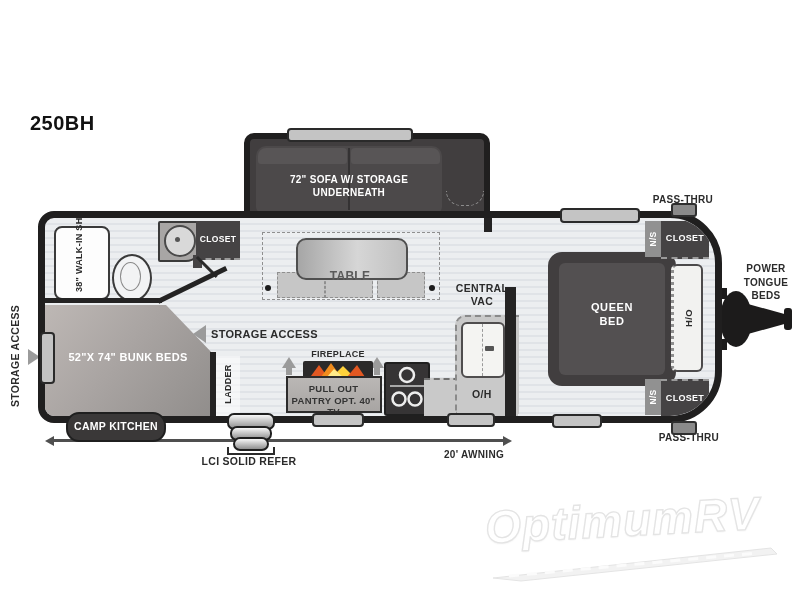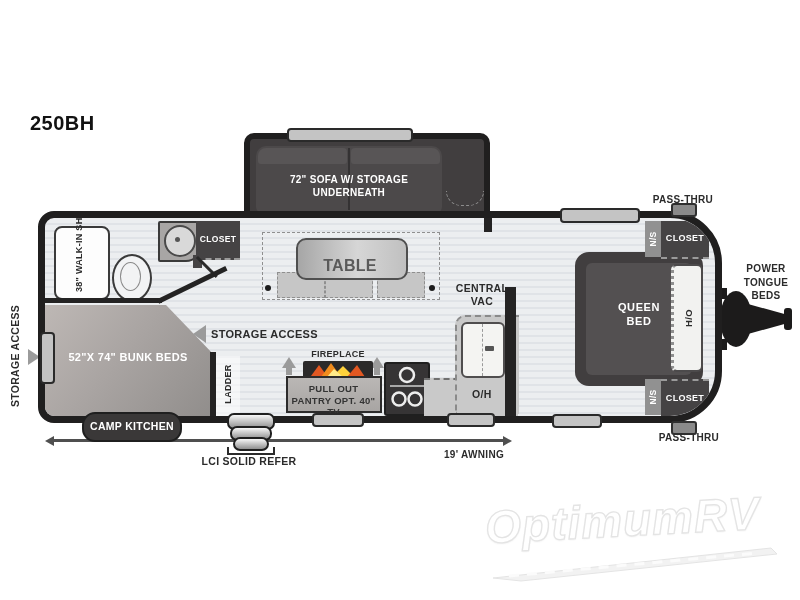--- a/index.html
+++ b/index.html
@@ -75,21 +75,21 @@
     <div class="lbl" style="left:166px;top:110px;font-size:11px;white-space:nowrap;">STORAGE ACCESS</div>
 
     <div class="dash-box" style="left:217px;top:14px;width:176px;height:66px;background:transparent;z-index:1;"></div>
     <div class="dash-box" style="left:232px;top:54px;width:46px;height:24px;"></div>
     <div class="dash-box" style="left:280px;top:54px;width:46px;height:24px;"></div>
     <div class="dash-box" style="left:332px;top:54px;width:46px;height:24px;"></div>
     <div class="dot" style="left:220px;top:67px;"></div>
     <div class="dot" style="left:384px;top:67px;"></div>
     <div class="abs" style="left:251px;top:20px;width:108px;height:38px;border:2px solid #4f4f4f;border-radius:10px;
                 background:linear-gradient(90deg,#a6a6a6,#d6d6d6 55%,#c0c0c0);z-index:2;">
-      <div class="lbl ctr" style="left:0;top:17px;width:104px;font-size:16px;color:#5a5a5a;">TABLE</div>
+      <div class="lbl ctr" style="left:0;top:29px;width:104px;font-size:12px;color:#5a5a5a;">TABLE</div>
     </div>
 
     <div class="lbl ctr" style="left:257px;top:131px;width:72px;font-size:9px;">FIREPLACE</div>
     <div class="arrow-up" style="left:237px;top:139px;"></div>
     <div class="arrow-stem" style="left:241px;top:150px;"></div>
     <div class="arrow-up" style="left:325px;top:139px;"></div>
     <div class="arrow-stem" style="left:329px;top:150px;"></div>
     <div class="abs" style="left:258px;top:143px;width:70px;height:17px;background:#2b2a2a;border-radius:2px;overflow:hidden;">
       <svg width="70" height="17">
         <polygon points="8,15 16,4 24,15" fill="#e25822"></polygon>
@@ -115,21 +115,21 @@
     <div class="abs" style="left:410px;top:97px;width:64px;height:99px;background:#c9c9c9;border-radius:10px 0 0 0;border-left:2px dashed #8a8a8a;border-top:2px dashed #8a8a8a;box-sizing:border-box;"></div>
     <div class="abs" style="left:416px;top:104px;width:40px;height:52px;background:#f4f4f2;border:2px solid #4f4d4e;border-radius:6px;">
       <div class="abs" style="left:19px;top:0;width:0;height:52px;border-left:1.5px dashed #9a9a9a;"></div>
       <div class="abs" style="left:22px;top:22px;width:9px;height:5px;background:#555;border-radius:1px;"></div>
     </div>
     <div class="lbl ctr" style="left:405px;top:64px;width:64px;font-size:10.5px;line-height:12.5px;">CENTRAL VAC</div>
     <div class="lbl" style="left:427px;top:170px;font-size:10.5px;">O/H</div>
 
     <div class="abs" style="left:460px;top:69px;width:11px;height:129px;background:#242323;"></div>
     <div class="abs" style="left:439px;top:0;width:8px;height:14px;background:#242323;"></div>
-    <div class="abs" style="left:503px;top:34px;width:128px;height:134px;background:#413e3f;border-radius:14px;margin-left:27px;">
+    <div class="abs" style="left:503px;top:34px;width:128px;height:134px;background:#413e3f;border-radius:14px;">
       <div class="abs" style="left:11px;top:11px;width:106px;height:112px;background:#535051;border-radius:6px;"></div>
       <div class="wlbl ctr" style="left:35px;top:48px;width:58px;font-size:11px;line-height:14px;letter-spacing:.6px;">QUEEN BED</div>
     </div>
     <div class="abs" style="left:626px;top:46px;width:32px;height:108px;box-sizing:border-box;background:#f2f2f0;
                 border:2px solid #4c4a4b;border-left:3px dotted #8f8f8f;border-radius:6px;">
       <div class="lbl rot" style="left:14px;top:52px;font-size:9.5px;">H/O</div>
     </div>
     <div class="abs" style="left:600px;top:3px;width:16px;height:36px;background:#919191;">
       <div class="wlbl rot" style="left:8px;top:18px;font-size:8.5px;">N/S</div>
     </div>
@@ -152,21 +152,21 @@
   <div class="win" style="left:40px;top:332px;width:11px;height:48px;"></div>
 
   <div class="tab" style="left:671px;top:203px;width:22px;height:10px;"></div>
   <div class="lbl ctr" style="left:650px;top:194px;width:66px;font-size:10px;white-space:nowrap;">PASS-THRU</div>
   <div class="tab" style="left:671px;top:421px;width:22px;height:10px;"></div>
   <div class="lbl ctr" style="left:654px;top:432px;width:70px;font-size:10px;white-space:nowrap;">PASS-THRU</div>
 
   <div class="lbl rot" style="left:15px;top:356px;font-size:10.5px;">STORAGE ACCESS</div>
   <div class="abs" style="left:28px;top:349px;width:0;height:0;border-top:8px solid transparent;border-bottom:8px solid transparent;border-left:12px solid #9b9b9b;"></div>
 
-  <div class="abs" style="left:66px;top:412px;width:96px;height:26px;background:#3a3838;border:2px solid #1f1f1f;border-radius:13px;z-index:8;margin-left:16px;">
+  <div class="abs" style="left:66px;top:412px;width:96px;height:26px;background:#3a3838;border:2px solid #1f1f1f;border-radius:13px;z-index:8;">
     <div class="wlbl ctr" style="left:0;top:6px;width:96px;font-size:10.5px;">CAMP KITCHEN</div>
   </div>
 
   <svg class="abs" style="left:714px;top:282px;z-index:2;" width="88" height="74" viewBox="0 0 88 74">
     <rect x="3" y="6" width="10" height="11" fill="#1c1b1b"></rect>
     <rect x="3" y="57" width="10" height="11" fill="#1c1b1b"></rect>
     <ellipse cx="22" cy="37" rx="16" ry="28" fill="#1c1b1b"></ellipse>
     <polygon points="34,22 74,33 74,41 34,52" fill="#1c1b1b"></polygon>
     <rect x="70" y="26" width="8" height="22" rx="3" fill="#1c1b1b"></rect>
   </svg>
@@ -174,21 +174,21 @@
 
   <div class="step-tread" style="left:227px;top:413px;width:44px;height:13px;"></div>
   <div class="step-tread" style="left:230px;top:426px;width:38px;height:11px;"></div>
   <div class="step-tread" style="left:233px;top:437px;width:32px;height:10px;"></div>
   <div class="abs" style="left:227px;top:447px;width:44px;height:6px;border-left:2px solid #2b2b2b;border-right:2px solid #2b2b2b;border-bottom:2px solid #2b2b2b;"></div>
   <div class="lbl ctr" style="left:198px;top:455px;width:102px;font-size:10.5px;white-space:nowrap;">LCI SOLID REFER</div>
 
   <div class="abs" style="left:52px;top:439px;width:454px;height:3px;background:#4f4f4f;border-radius:2px;"></div>
   <div class="abs" style="left:45px;top:436px;width:0;height:0;border-top:5px solid transparent;border-bottom:5px solid transparent;border-right:9px solid #4f4f4f;"></div>
   <div class="abs" style="left:503px;top:436px;width:0;height:0;border-top:5px solid transparent;border-bottom:5px solid transparent;border-left:9px solid #4f4f4f;"></div>
-  <div class="lbl" style="left:444px;top:449px;font-size:10px;white-space:nowrap;">19' AWNING</div>
+  <div class="lbl" style="left:444px;top:449px;font-size:10px;white-space:nowrap;">20' AWNING</div>
 
   <div class="abs" style="left:485px;top:492px;width:315px;height:92px;z-index:1;">
     <div style="font-size:46px;font-weight:700;font-style:italic;color:#ffffff;
                 -webkit-text-stroke:1.3px #e4e4e4;text-shadow:0 1px 2px rgba(0,0,0,.07);
                 transform:rotate(-3deg);letter-spacing:1px;">OptimumRV</div>
     <svg width="300" height="42" style="margin-top:-6px;">
       <polygon points="8,38 286,8 292,14 36,41" fill="#f2f2f2" stroke="#e4e4e4" stroke-width="1"></polygon>
       <line x1="24" y1="36" x2="272" y2="13" stroke="#fbfbfb" stroke-width="3" stroke-dasharray="10 8"></line>
     </svg>
   </div>

